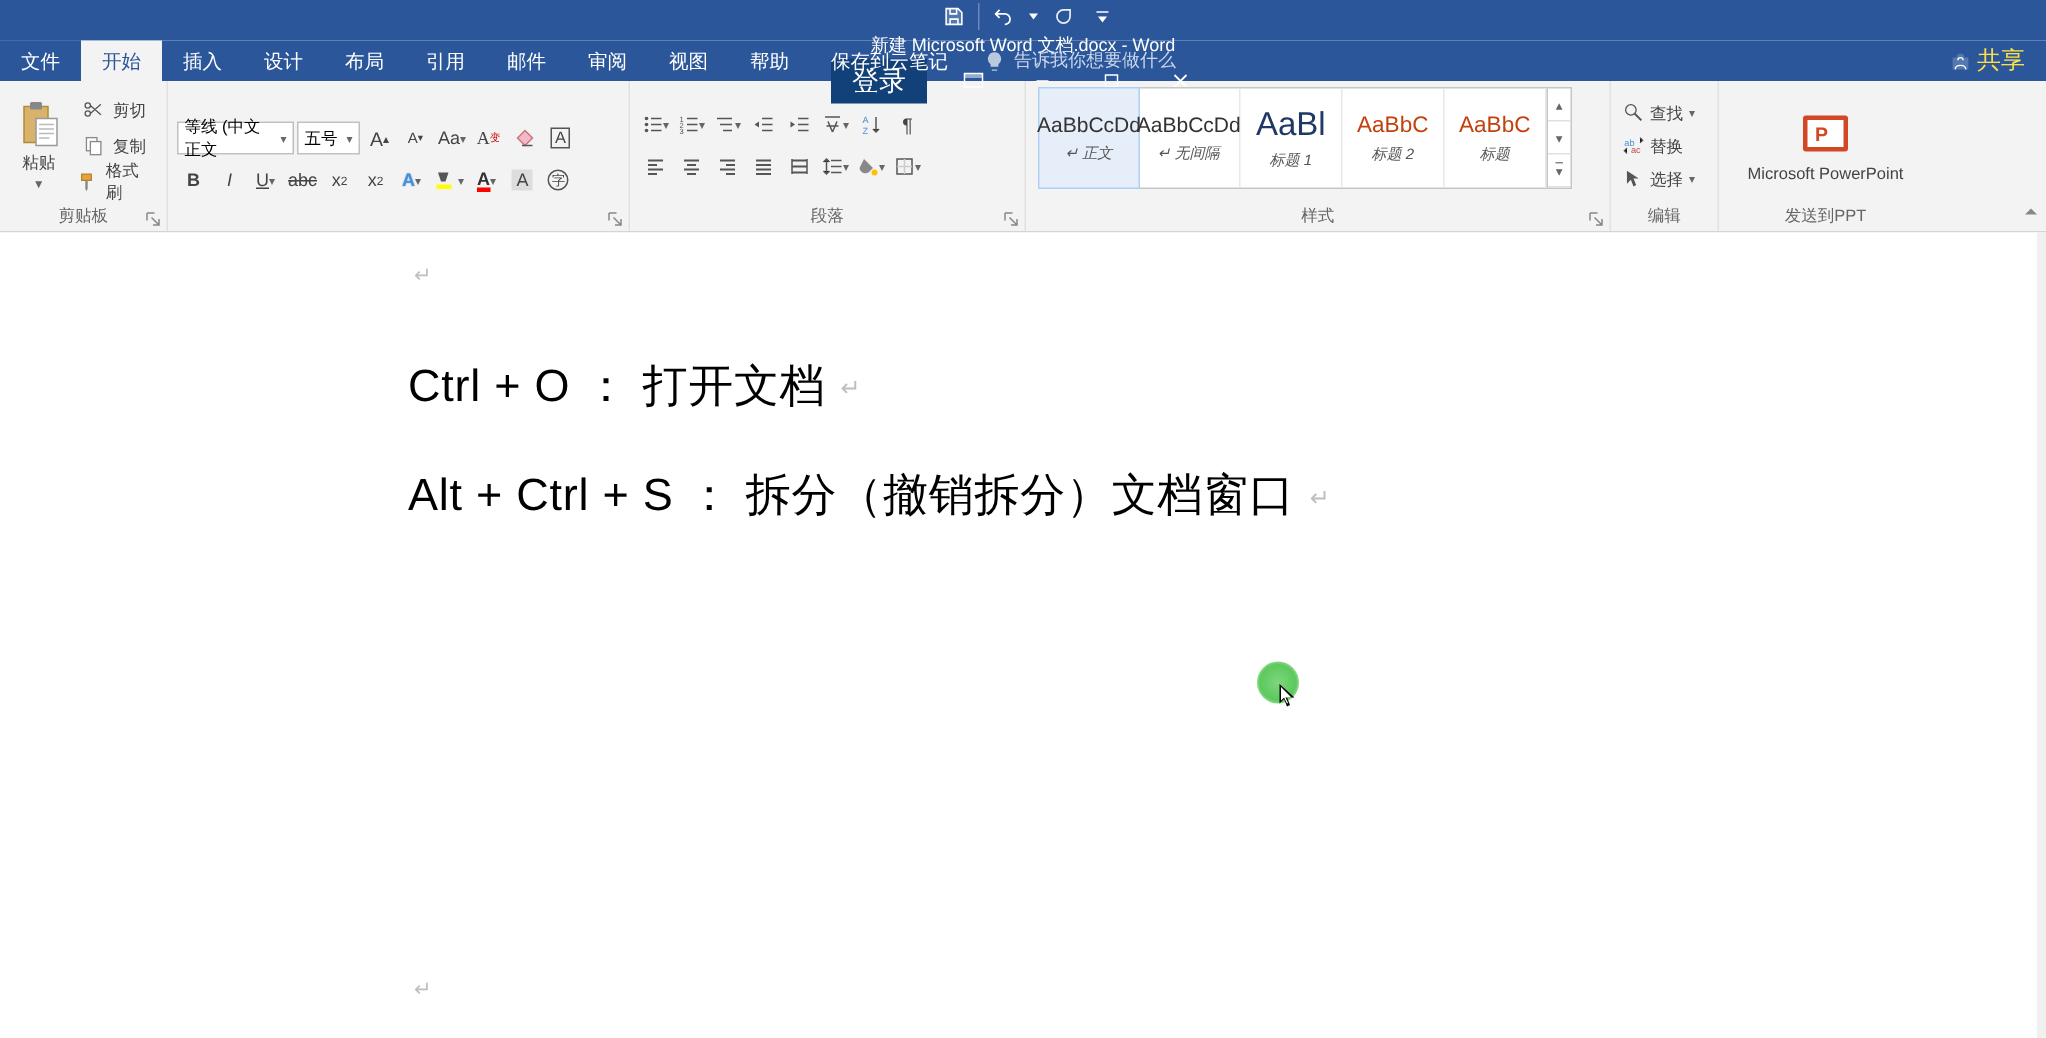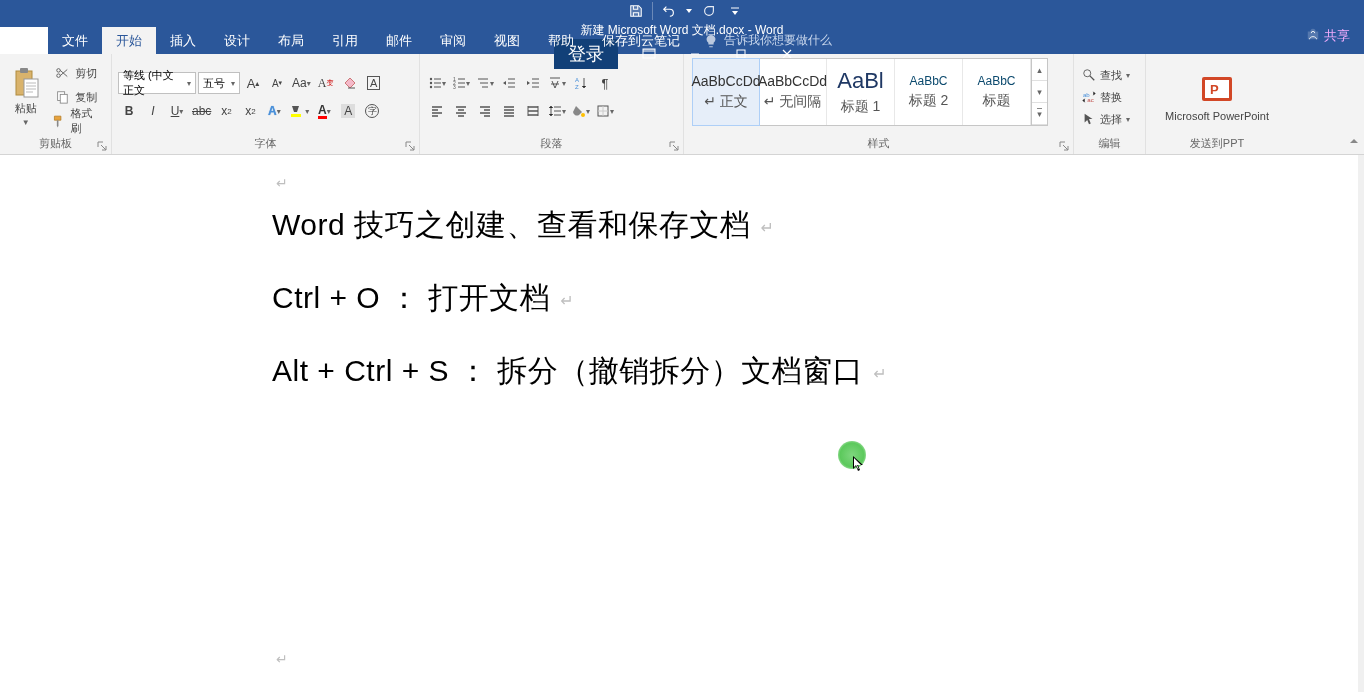--- a/index.html
+++ b/index.html
@@ -9,27 +9,27 @@
 .titlebar { height:27px; background:#2b579a; display:flex; align-items:center; color:#fff; font-size:12px;flex-direction:column; }
 .qat { display:flex; align-items:center; padding-left:6px; gap:2px; }
 .qat-btn { width:24px; height:22px; display:flex; align-items:center; justify-content:center; cursor:pointer; }
 .qat-sep { width:1px; height:18px; background:rgba(255,255,255,0.3); margin:0 2px; }
 .title-text { flex:1; text-align:center; font-size:12px; }
 .win-btns { display:flex; align-items:center; }
 .login-btn { background:#124078; padding:3px 14px; font-size:18px; margin-right:8px; cursor:pointer; }
 .win-btn { width:46px; height:27px; display:flex; align-items:center; justify-content:center; cursor:pointer; }
 
 
-.tabs { height:27px; background:#2b579a; display:flex; align-items:stretch;margin-left:48px; }
+.tabs { height:27px; background:#2b579a; display:flex; align-items:stretch; }
 .tab { padding:0 14px; color:#fff; font-size:13px; display:flex; align-items:center; cursor:pointer; }
 .tab.file { background:#2b579a; }
 .tab.active { background:#f3f3f3; color:#2b579a; }
 .tellme { display:flex; align-items:center; color:#c9d7ec; font-size:12px; padding-left:10px; gap:6px; cursor:text; }
 .tellme svg { opacity:.8 }
-.share { margin-left:auto; padding:0 14px; color:#f0abfc; font-size:13px; display:flex; align-items:flex-start; cursor:pointer; gap:4px;}
+.share { margin-left:auto; padding:0 14px; color:#fde047; font-size:16px; display:flex; align-items:center; cursor:pointer; gap:4px;}
 
 
 .ribbon { height:101px; background:#f3f3f3; border-bottom:1px solid #d4d4d4; display:flex; }
 .group { border-right:1px solid #e1e1e1; position:relative; display:flex; flex-direction:column; }
 .group-body { flex:1; display:flex; padding:4px 6px 0 6px; }
 .group-label { height:18px; font-size:11px; color:#666; text-align:center; position:relative; }
 .launcher { position:absolute; right:2px; bottom:1px; width:14px; height:14px; cursor:pointer; display:flex; align-items:center; justify-content:center; }
 
 .big-btn { display:flex; flex-direction:column; align-items:center; justify-content:center; width:42px; cursor:pointer; font-size:11px; color:#444; gap:2px;}
 .stack { display:flex; flex-direction:column; gap:2px; justify-content:center; }
@@ -38,22 +38,22 @@
 .sm-btn.txt { font-size:11px; padding:0 4px; gap:6px; }
 .combo { height:22px; border:1px solid #c0c0c0; background:#fff; font-size:11px; display:flex; align-items:center; padding:0 4px; cursor:pointer; justify-content:space-between; gap:4px;}
 .dd { font-size:8px; color:#666; }
 
 
 .gallery { display:flex; border:1px solid #c6c6c6; background:#fff; height:68px; }
 .style-item { width:68px; border-right:1px solid #e8e8e8; display:flex; flex-direction:column; align-items:center; justify-content:center; cursor:pointer; }
 .style-item.sel { border:1px solid #aecff7; background:#e6eef9; margin:-1px; }
 .style-prev { font-size:14px; color:#333; }
 .style-prev.big { font-size:22px; color:#1f3864; }
-.style-prev.h { font-size:12px; color:#0c4a6e;text-align:right; }
-.style-name { font-size:14px; color:#555; margin-top:4px; }
+.style-prev.h { font-size:15px; color:#c2410c;text-align:right; }
+.style-name { font-size:10px; color:#555; margin-top:4px;font-style:italic; }
 .gal-scroll { width:16px; display:flex; flex-direction:column; border-left:1px solid #c6c6c6; }
 .gal-scroll div { flex:1; display:flex; align-items:center; justify-content:center; cursor:pointer; border-bottom:1px solid #e0e0e0; font-size:9px; color:#666;}
 
 
 .edit-item { display:flex; align-items:center; gap:4px; font-size:11px; color:#444; height:22px; cursor:pointer; padding:0 4px;}
 
 
 .ppt-btn { display:flex; flex-direction:column; align-items:center; justify-content:center; width:130px; cursor:pointer; font-size:11px; color:#444; gap:4px;}
 
 
@@ -269,21 +269,20 @@
             </div>
           <div class="sm-btn">
               <span style="background:#ddd;padding:0 3px">A</span>
             </div>
           <div class="sm-btn">
               <span style="border:1px solid #555;border-radius:50%;width:14px;height:14px;display:inline-flex;align-items:center;justify-content:center;font-size:9px">字</span>
             </div>
         </div>
       </div>
     </div>
-    <div class="group-label">字体</div>
     <div class="launcher">
         <svg width="10" height="10" viewBox="0 0 10 10">
           <path fill="none" stroke="#888" d="M1 1h5M1 1v5M4 4l5 5M9 5v4H5"></path>
         </svg>
       </div>
   </div>
 
   <div class="group" style="width:264px">
     <div class="group-body">
       <div class="stack" style="width:100%;gap:6px">
@@ -488,21 +487,20 @@
       <svg width="12" height="12" viewBox="0 0 12 12">
         <path fill="#888" d="M2 8l4-4 4 4z"></path>
       </svg>
     </div>
 </div>
 
 <div class="doc-area">
   <div class="page">
     <span class="para-mark" style="left:276px;top:20px">↵</span>
     <div class="content">
-      <div class="line title-line"><span>Word 技巧之创建、查看和保存文档</span><span class="lm">↵</span></div>
       <div class="line" style="margin-top:32px"><span>Ctrl + O ： 打开文档</span><span class="lm">↵</span></div>
       <div class="line" style="margin-top:32px"><span>Alt + Ctrl + S ： 拆分（撤销拆分）文档窗口</span><span class="lm">↵</span></div>
     </div>
     <span class="para-mark" style="left:276px;top:496px">↵</span>
   </div>
 </div>
 
 <div class="vscroll"></div>
 
 <div class="cursor-spot"></div>

